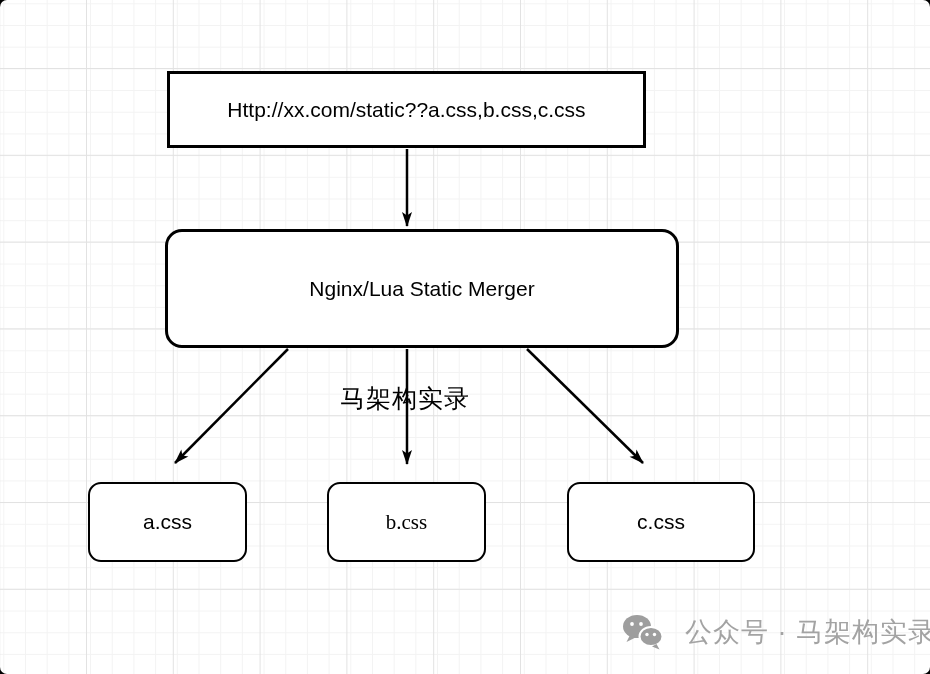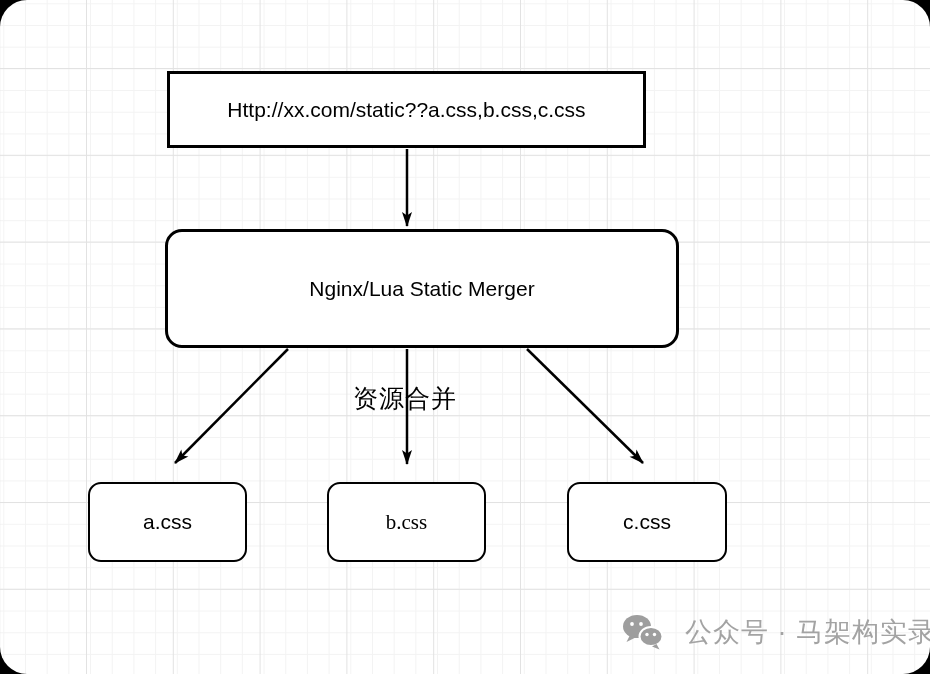--- a/index.html
+++ b/index.html
@@ -9,21 +9,21 @@
     height: 674px;
     background: #000;
     overflow: hidden;
     font-family: "Liberation Sans", sans-serif;
   }
   .stage {
     position: absolute;
     inset: 0;
     width: 930px;
     height: 674px;
-    border-radius: 27px;
+    border-radius: 7px;
     overflow: hidden;
     background-color: #ffffff;
     background-image:
       linear-gradient(to right, #e2e2e2 1px, transparent 1px),
       linear-gradient(to bottom, #e2e2e2 1px, transparent 1px),
       linear-gradient(to right, #f3f3f3 1px, transparent 1px),
       linear-gradient(to bottom, #f3f3f3 1px, transparent 1px);
     background-size: 86.8px 86.8px, 86.8px 86.8px, 21.7px 21.7px, 21.7px 21.7px;
     background-position: -0.8px 0, 0 -18.8px, 3.3px 0, 0 3.3px;
   }
@@ -56,21 +56,21 @@
     border-width: 3px;
     border-radius: 17px;
   }
   .node-css {
     top: 482px;
     width: 159px; height: 80px;
     border-radius: 13px;
   }
   .node-css-a { left: 88px; }
   .node-css-b { left: 327px; font-family: Liberation Serif, serif; }
-  .node-css-c { left: 567px; width: 160px; }
+  .node-css-c { left: 567px; width: 188px; }
   .edge-label {
     position: absolute;
     left: 340px; top: 383px;
     width: 130px;
     text-align: center;
     font-size: 25px;
     line-height: 31px;
     color: #000000;
     letter-spacing: 1px;
   }
@@ -105,21 +105,21 @@
   </svg>
 
   <div class="node node-url">
     <span>Http://xx.com/static??a.css,b.css,c.css</span>
   </div>
 
   <div class="node node-merger">
     <span>Nginx/Lua Static Merger</span>
   </div>
 
-  <div class="edge-label">资源合并</div>
+  <div class="edge-label">马架构实录</div>
 
   <div class="node node-css node-css-a">
     <span>a.css</span>
   </div>
 
   <div class="node node-css node-css-b">
     <span>b.css</span>
   </div>
 
   <div class="node node-css node-css-c">

